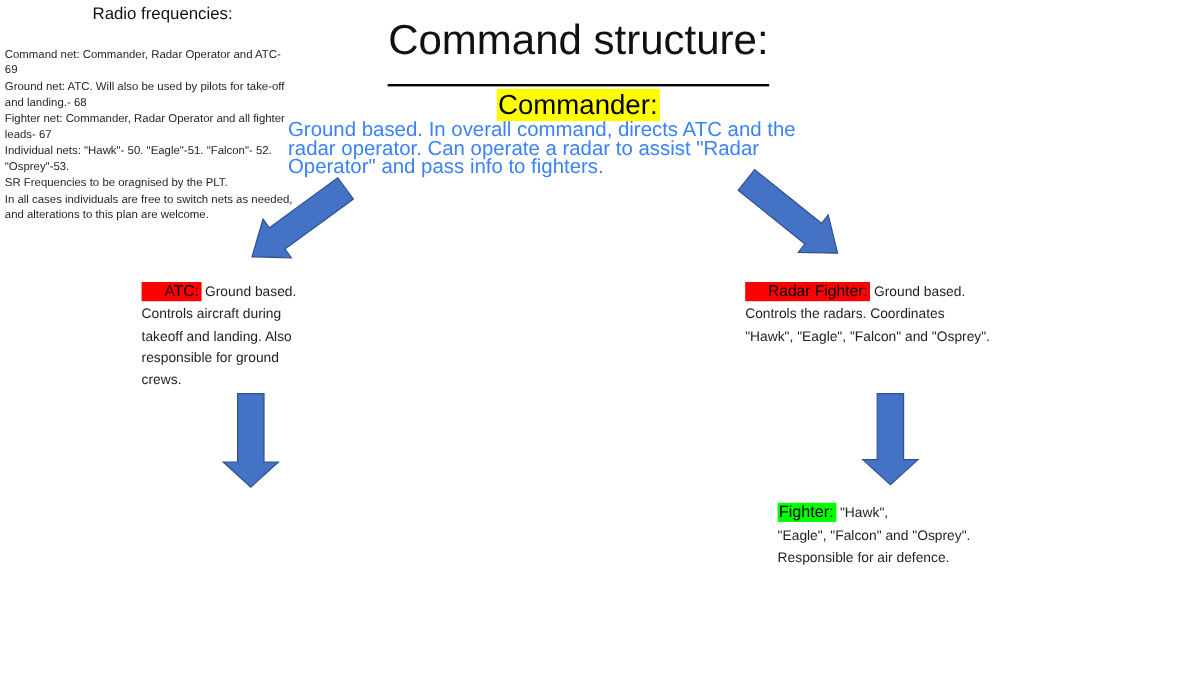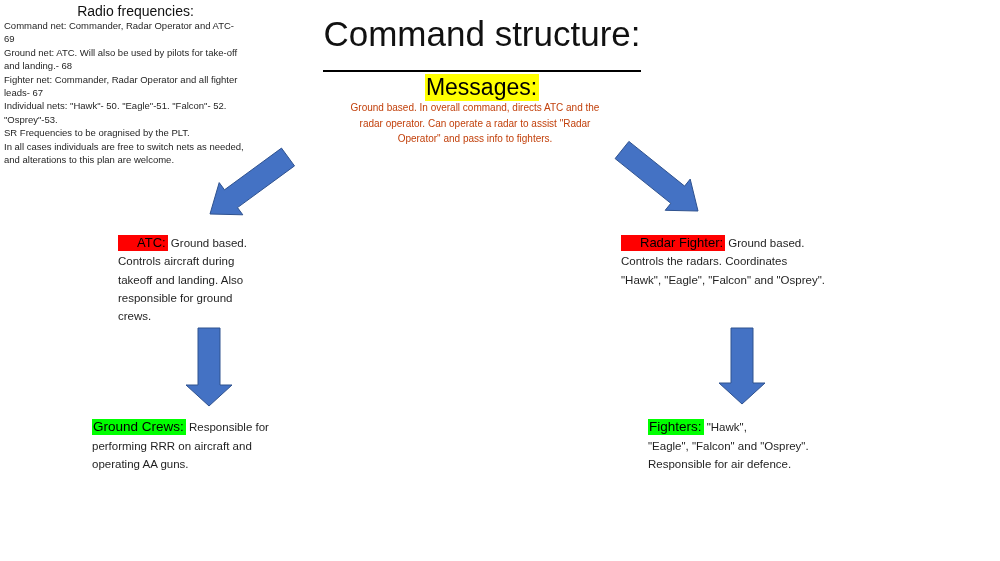--- a/index.html
+++ b/index.html
@@ -4,30 +4,30 @@
 <style>
   html,body{margin:0;padding:0;background:#fff;}
   .canvas{
     position:relative;width:832px;height:561px;background:#fff;overflow:hidden;
     font-family:"Liberation Sans",sans-serif;color:#1a1a1a;
   }
   .pre{white-space:pre-line;}
   
   .radio-freq{position:absolute;left:4px;top:3px;width:263px;}
   .radio-title{text-align:center;font-size:14px;color:#111;}
-  .radio-body{margin-top:0;font-size:9.5px;line-height:13.4px;color:#1f1f1f;}
+  .radio-body{margin-top:20px;font-size:9.5px;line-height:13.4px;color:#1f1f1f;}
   
   .main-title{position:absolute;left:272px;top:14px;width:420px;margin:0;
     text-align:center;font-size:35px;font-weight:normal;color:#111;}
   .underlined{border-bottom:2.5px solid #000;padding-bottom:17px;}
   
   .commander-label-row{position:absolute;left:272px;top:74px;width:420px;text-align:center;}
   .commander-label{font-size:23px;}
-  .commander-desc{position:absolute;left:240px;top:100px;width:470px;text-align:center;
-    font-size:10px;line-height:15.5px;color:#c2410c;}
+  .commander-desc{position:absolute;left:240px;top:100px;width:470px;
+    font-size:17px;line-height:15.5px;color:#3b82f6;}
   
   .notes{position:absolute;left:770px;top:23px;width:215px;}
   .notes-title{text-align:center;font-size:12.5px;color:#111;}
   .notes-body{margin-top:4px;font-size:12px;line-height:17.6px;color:#1f1f1f;}
   
   .node{position:absolute;font-size:11.5px;line-height:18.3px;color:#1f1f1f;}
   .node-label{font-size:13px;}
   .atc{left:118px;top:234px;width:165px;}
   .radar{left:621px;top:234px;width:250px;}
   .ground-crews{left:92px;top:418px;width:230px;line-height:18.6px;}
@@ -57,41 +57,38 @@
 leads- 67
 Individual nets: "Hawk"- 50. "Eagle"-51. "Falcon"- 52.
 "Osprey"-53.
 SR Frequencies to be oragnised by the PLT.
 In all cases individuals are free to switch nets as needed,
 and alterations to this plan are welcome.</div>
   </section>
 
   <h1 class="main-title"><span class="underlined">Command structure:</span></h1>
 
-  <div class="commander-label-row"><span class="hl hl-yellow commander-label">Messages:</span></div>
+  <div class="commander-label-row"><span class="hl hl-yellow commander-label">Commander:</span></div>
   <div class="commander-desc pre">Ground based. In overall command, directs ATC and the
 radar operator. Can operate a radar to assist "Radar
 Operator" and pass info to fighters.</div>
 
 
   <section class="node atc"><span class="hl hl-red node-label">ATC:</span><span class="pre"> Ground based.
 Controls aircraft during
 takeoff and landing. Also
 responsible for ground
 crews.</span></section>
 
   <section class="node radar"><span class="hl hl-red node-label">Radar Fighter:</span><span class="pre"> Ground based.
 Controls the radars. Coordinates
 "Hawk", "Eagle", "Falcon" and "Osprey".</span></section>
 
-  <section class="node ground-crews"><span class="hl hl-green node-label">Ground Crews:</span><span class="pre"> Responsible for
-performing RRR on aircraft and
-operating AA guns.</span></section>
 
-  <section class="node fighters"><span class="hl hl-green node-label">Fighters:</span><span class="pre"> "Hawk",
+  <section class="node fighters"><span class="hl hl-green node-label">Fighter:</span><span class="pre"> "Hawk",
 "Eagle", "Falcon" and "Osprey".
 Responsible for air defence.</span></section>
 
   <svg class="arrows" viewBox="0 0 1000 561" xmlns="http://www.w3.org/2000/svg">
     <polygon points="281.5,148.1 224.5,189.8 219.2,182.6 210,214 242.8,214.8 237.5,207.6 294.5,165.9"></polygon>
     <polygon points="615.1,158.6 670.8,203.3 665.2,210.3 698,211 690.2,179.1 684.6,186.1 628.9,141.4"></polygon>
     <polygon points="198,328 198,385 186,385 209,406 232,385 220,385 220,328"></polygon>
     <polygon points="731,328 731,383 719,383 742,404 765,383 753,383 753,328"></polygon>
   </svg>
 

